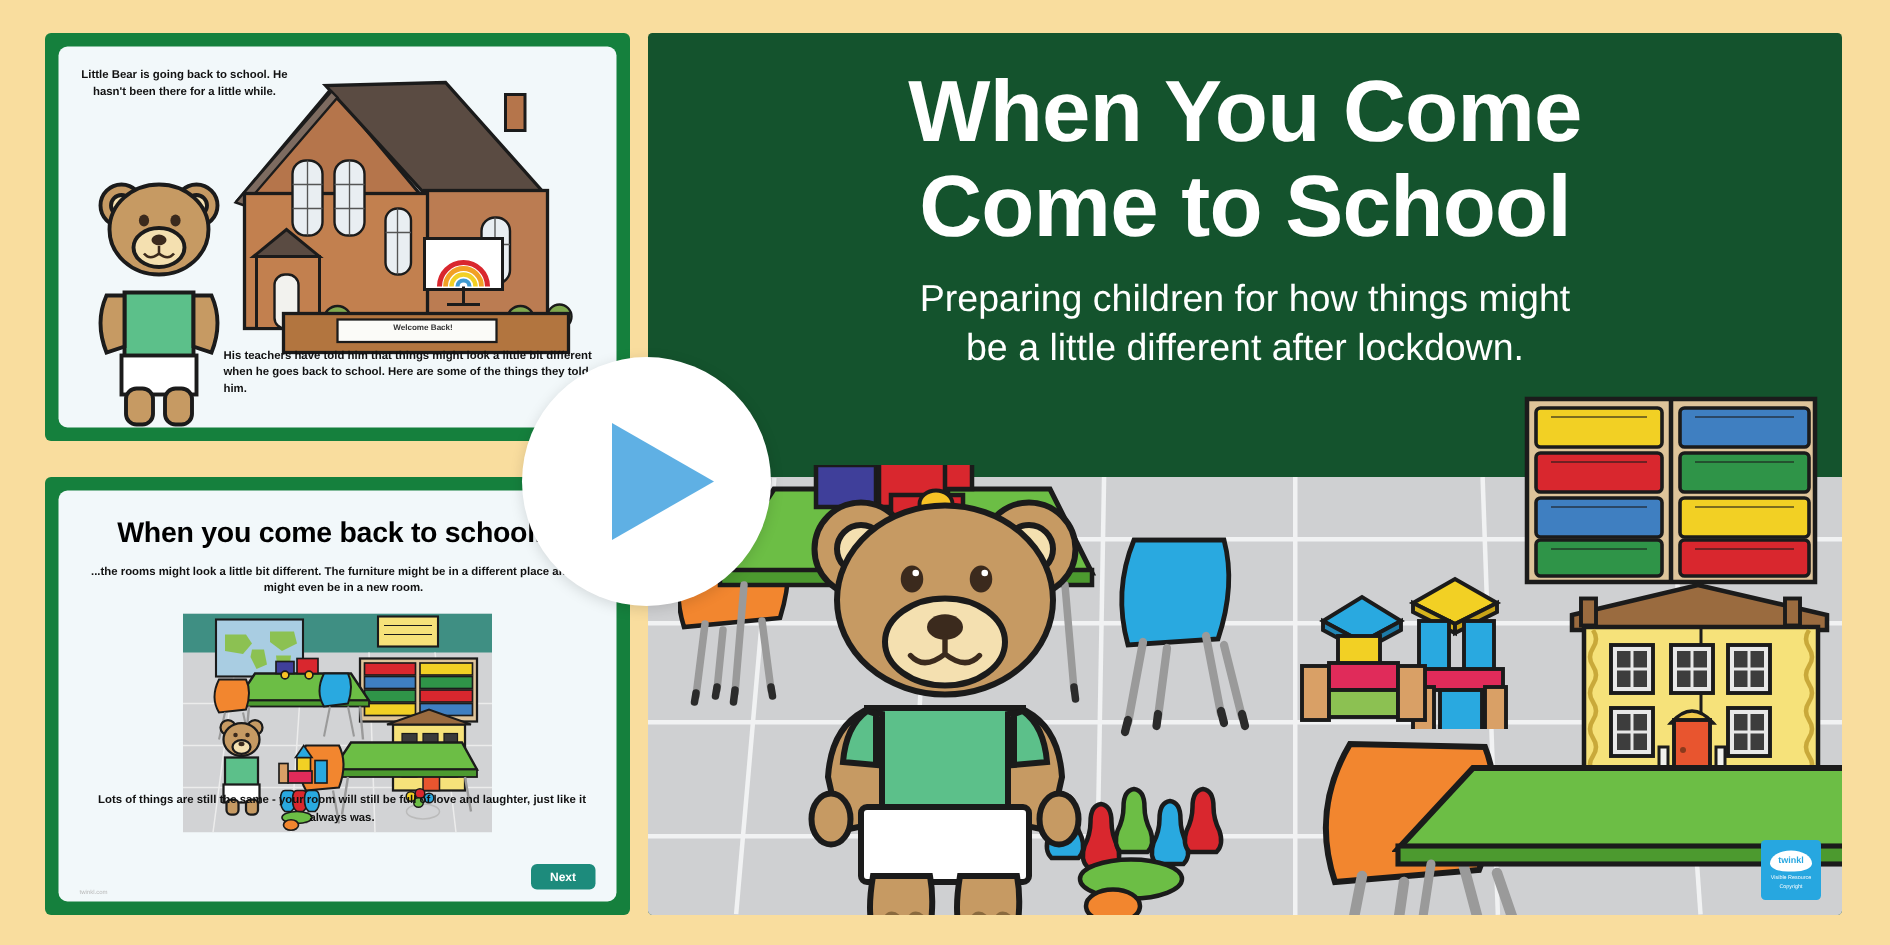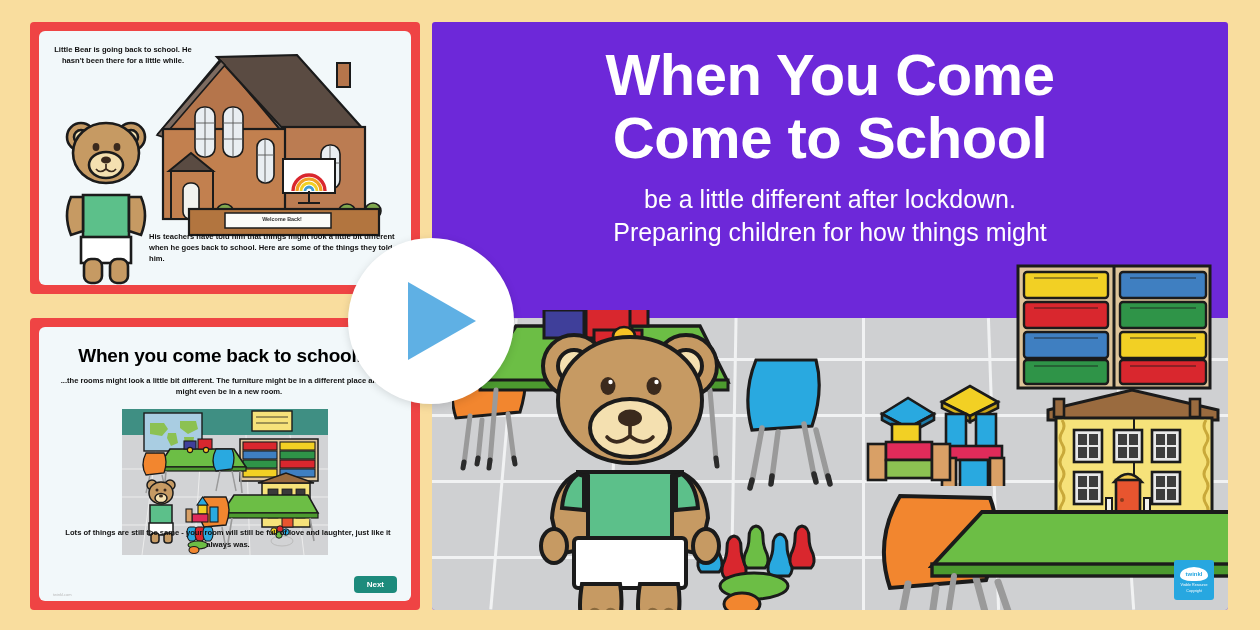--- a/index.html
+++ b/index.html
@@ -10,21 +10,21 @@
   }
   body { background: #f9dd9e; position: relative; }
 
   
   #left-col {
     position: absolute; left: 30px; top: 22px;
     width: 390px; height: 588px;
   }
   .thumb {
     position: absolute; left: 0; width: 390px;
-    background: #ef4444;
+    background: #15803d;
     border-radius: 4px;
     padding: 9px;
     overflow: hidden;
   }
   .thumb-inner {
     width: 100%; height: 100%;
     background: #f2f8fa;
     border-radius: 6px;
     position: relative;
     overflow: hidden;
@@ -69,21 +69,21 @@
   }
   .t2-credit {
     position: absolute; left: 14px; bottom: 4px;
     font-size: 4px; color: #b9b9b9;
   }
 
   
   #main-panel {
     position: absolute; left: 432px; top: 22px;
     width: 796px; height: 588px;
-    background: #6d28d9;
+    background: #14532d;
     border-radius: 3px;
     overflow: hidden;
   }
   #title-block {
     position: absolute; left: 0; right: 0; top: 22px;
     text-align: center; color: #fff; z-index: 6;
     pointer-events: none;
   }
   #main-title {
     font-size: 58px; font-weight: bold; line-height: 1.08;
@@ -392,22 +392,22 @@
     <div class="vline" style="left:560px;top:0;bottom:0;width:3px;transform:rotate(-2deg);"></div>
     <div class="vline" style="left:690px;top:0;bottom:0;width:3px;transform:rotate(-4deg);"></div>
   </div>
 
   <div id="title-block">
     <div id="main-title">
       <div>When You Come</div>
       <div>Come to School</div>
     </div>
     <div id="main-sub">
+      <div>Preparing children for how things might</div>
       <div>be a little different after lockdown.</div>
-      <div>Preparing children for how things might</div>
     </div>
   </div>
 
   <svg class="abs" style="left:582px; top:238px; width:200px; height:140px; z-index:5;" viewBox="0 0 200 140">
     <rect x="4" y="6" width="192" height="122" fill="#dec49a" stroke="#1b1b1b" stroke-width="3"></rect>
     <line x1="100" y1="6" x2="100" y2="128" stroke="#1b1b1b" stroke-width="3"></line>
     <g stroke="#1b1b1b" stroke-width="2.4">
       <rect x="10" y="12" width="84" height="26" rx="3" fill="#f2d024"></rect>
       <rect x="10" y="42" width="84" height="26" rx="3" fill="#d9272e"></rect>
       <rect x="10" y="72" width="84" height="26" rx="3" fill="#3f7fc1"></rect>

